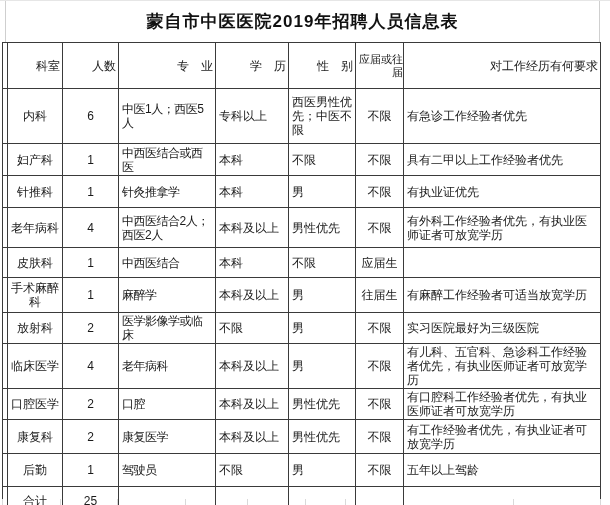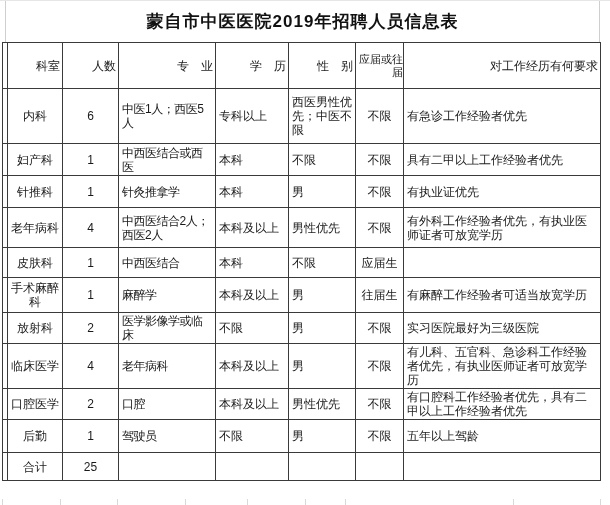--- a/index.html
+++ b/index.html
@@ -166,21 +166,31 @@
         <td class="al-l">有儿科、五官科、急诊科工作经验者优先，有执业医师证者可放宽学历</td>
       </tr>
       <tr style="height: 17px;">
         <td></td>
         <td class="al-c">口腔医学</td>
         <td class="al-c">2</td>
         <td class="al-l c-major">口腔</td>
         <td class="al-l">本科及以上</td>
         <td class="al-l">男性优先</td>
         <td class="al-c">不限</td>
-        <td class="al-l">有口腔科工作经验者优先，具有二甲以上工作经验者优先</td>
+        <td class="al-l">有口腔科工作经验者优先，有执业医师证者可放宽学历</td>
+      </tr>
+      <tr style="height: 34px;">
+        <td></td>
+        <td class="al-c">康复科</td>
+        <td class="al-c">2</td>
+        <td class="al-l c-major">康复医学</td>
+        <td class="al-l">本科及以上</td>
+        <td class="al-l">男性优先</td>
+        <td class="al-c">不限</td>
+        <td class="al-l">有工作经验者优先，有执业证者可放宽学历</td>
       </tr>
       <tr style="height: 33px;">
         <td></td>
         <td class="al-c">后勤</td>
         <td class="al-c">1</td>
         <td class="al-l c-major">驾驶员</td>
         <td class="al-l">不限</td>
         <td class="al-l">男</td>
         <td class="al-c">不限</td>
         <td class="al-l">五年以上驾龄</td>

